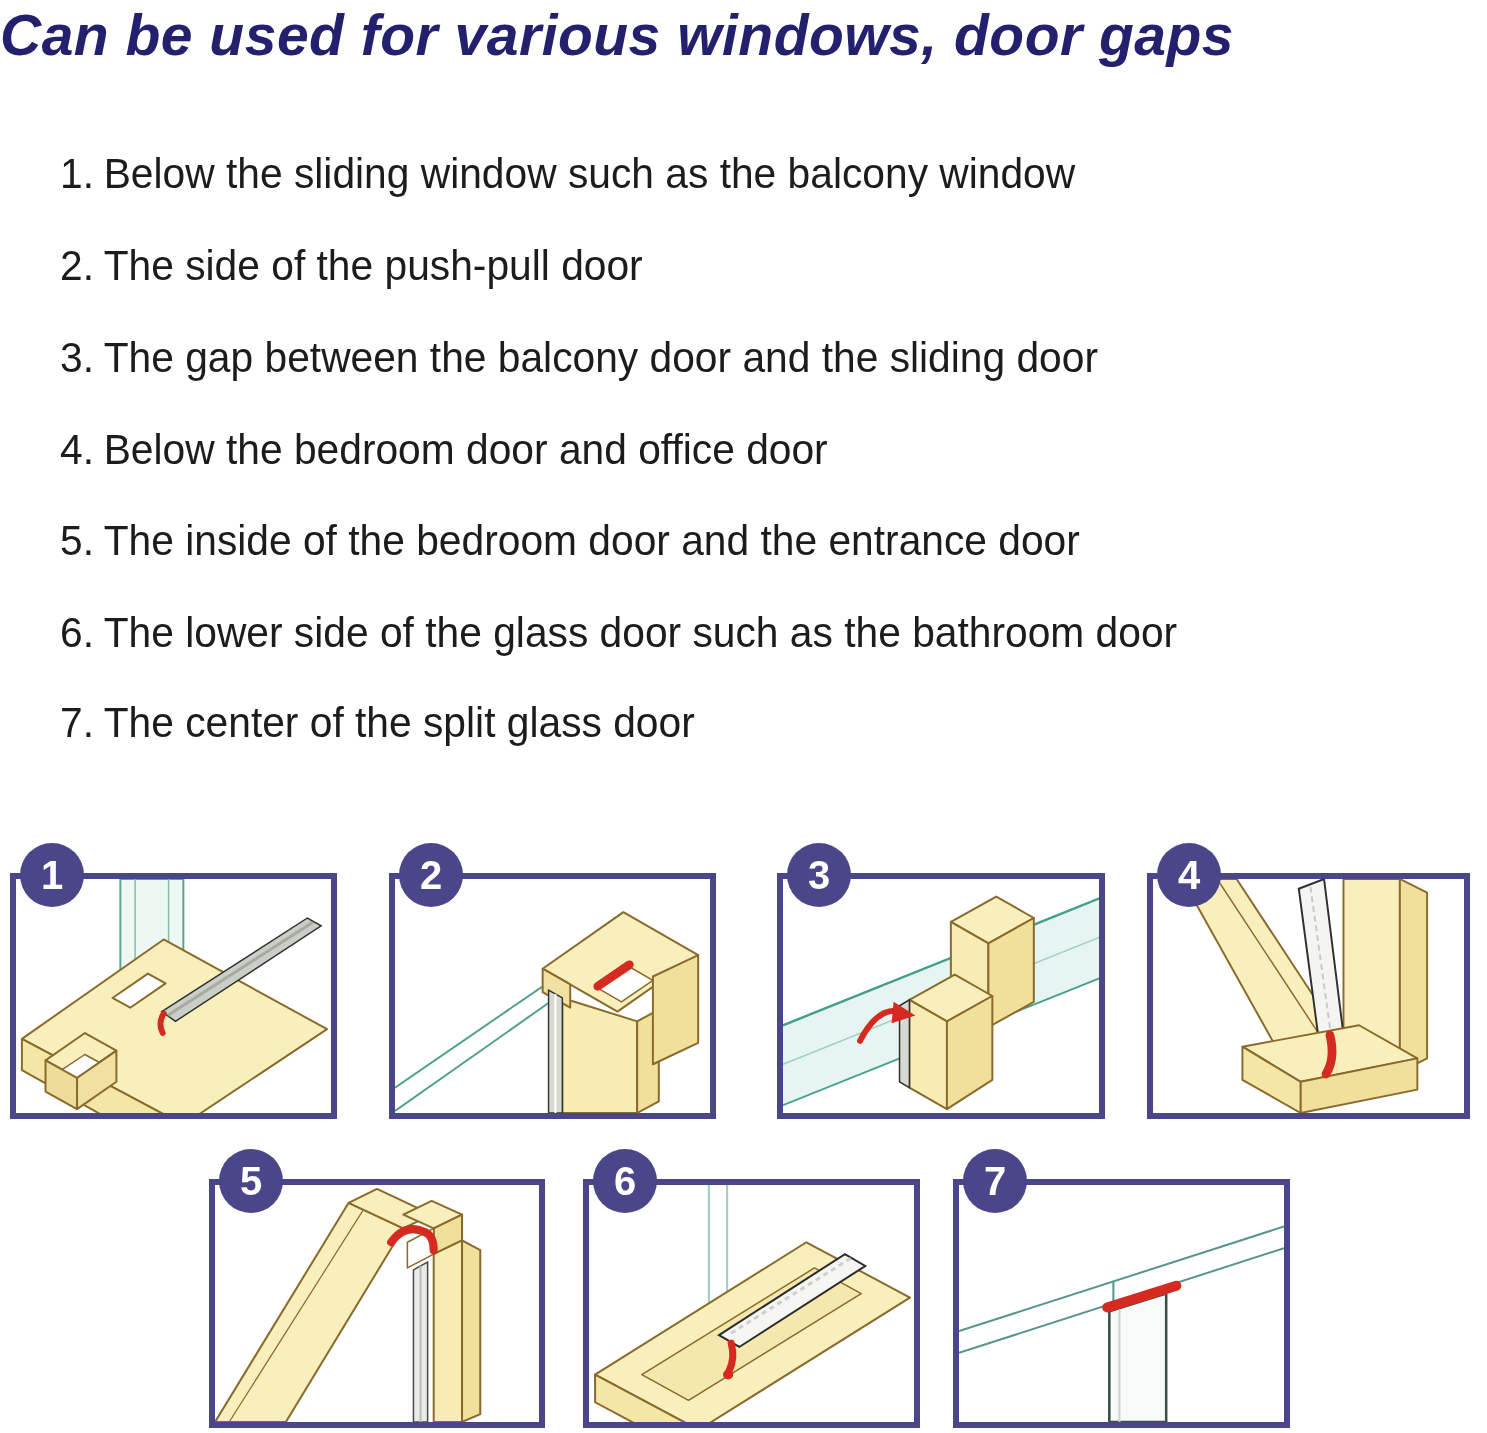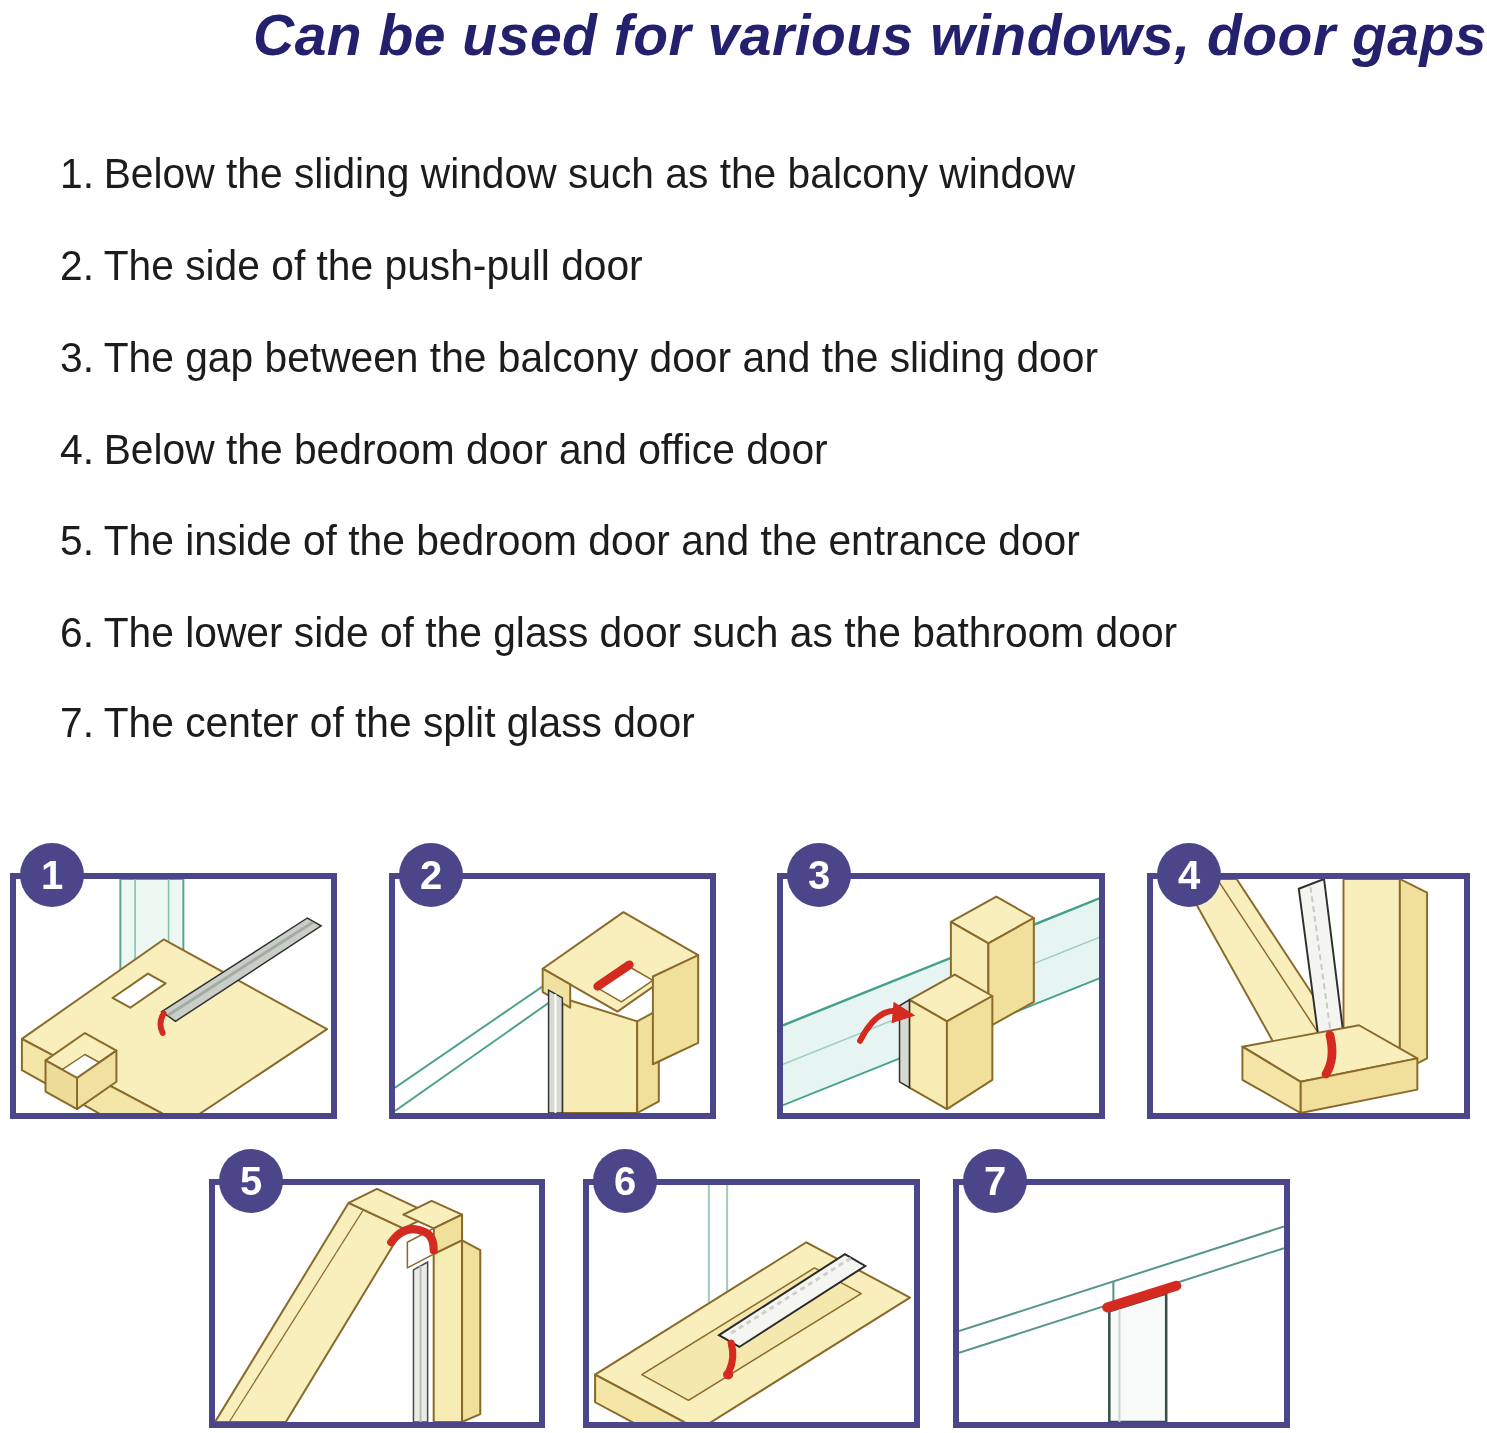--- a/index.html
+++ b/index.html
@@ -2,21 +2,21 @@
 <html><head>
 <meta charset="utf-8">
 <style>
   html,body{margin:0;padding:0;background:#ffffff;}
   body{
     width:1487px;height:1433px;position:relative;overflow:hidden;
     font-family:"Liberation Sans",sans-serif;
   }
   .title{
     position:absolute;top:2px;left:0;right:0;margin:0;
-    text-align:right;font-size:57px;font-weight:bold;font-style:italic;
+    text-align:left;font-size:57px;font-weight:bold;font-style:italic;
     color:#23216e;letter-spacing:0.5px;white-space:nowrap;
   }
   .uses{position:absolute;top:0;left:0;width:100%;margin:0;padding:0;list-style:none;}
   .uses li{
     position:absolute;left:60px;font-size:42px;color:#1c1c1c;
     white-space:nowrap;transform:scaleX(0.97);transform-origin:left top;
     letter-spacing:0px;
   }
   .uses li .num{margin-right:10px;}
   .uses li:nth-child(1){top:150px;}

